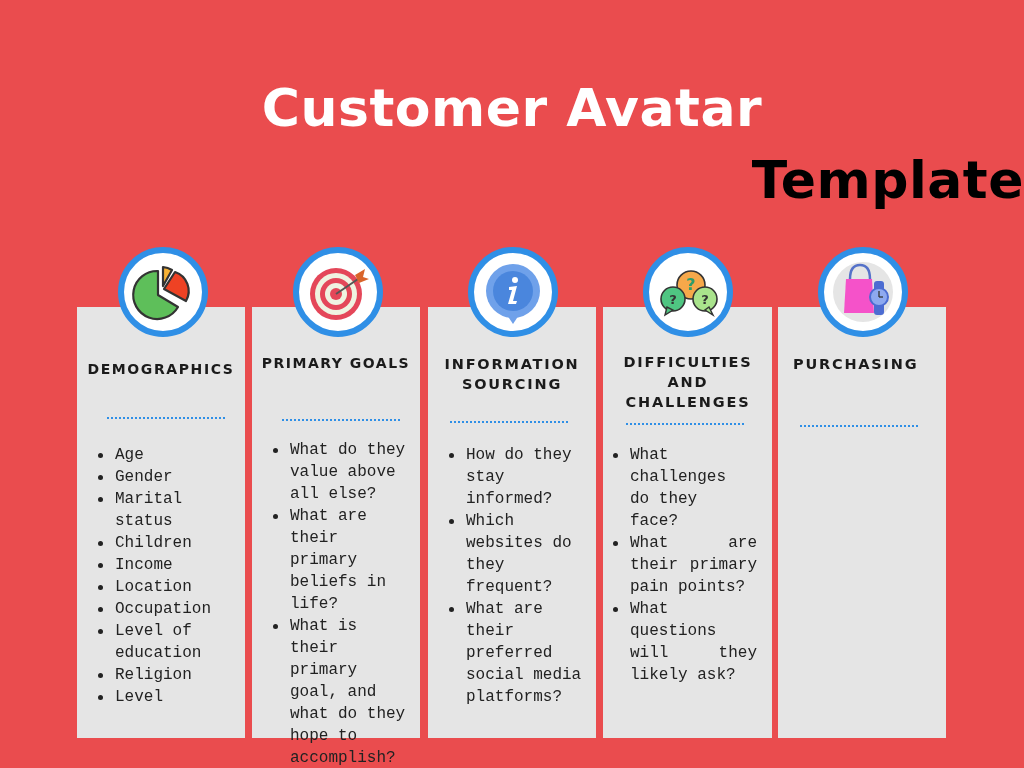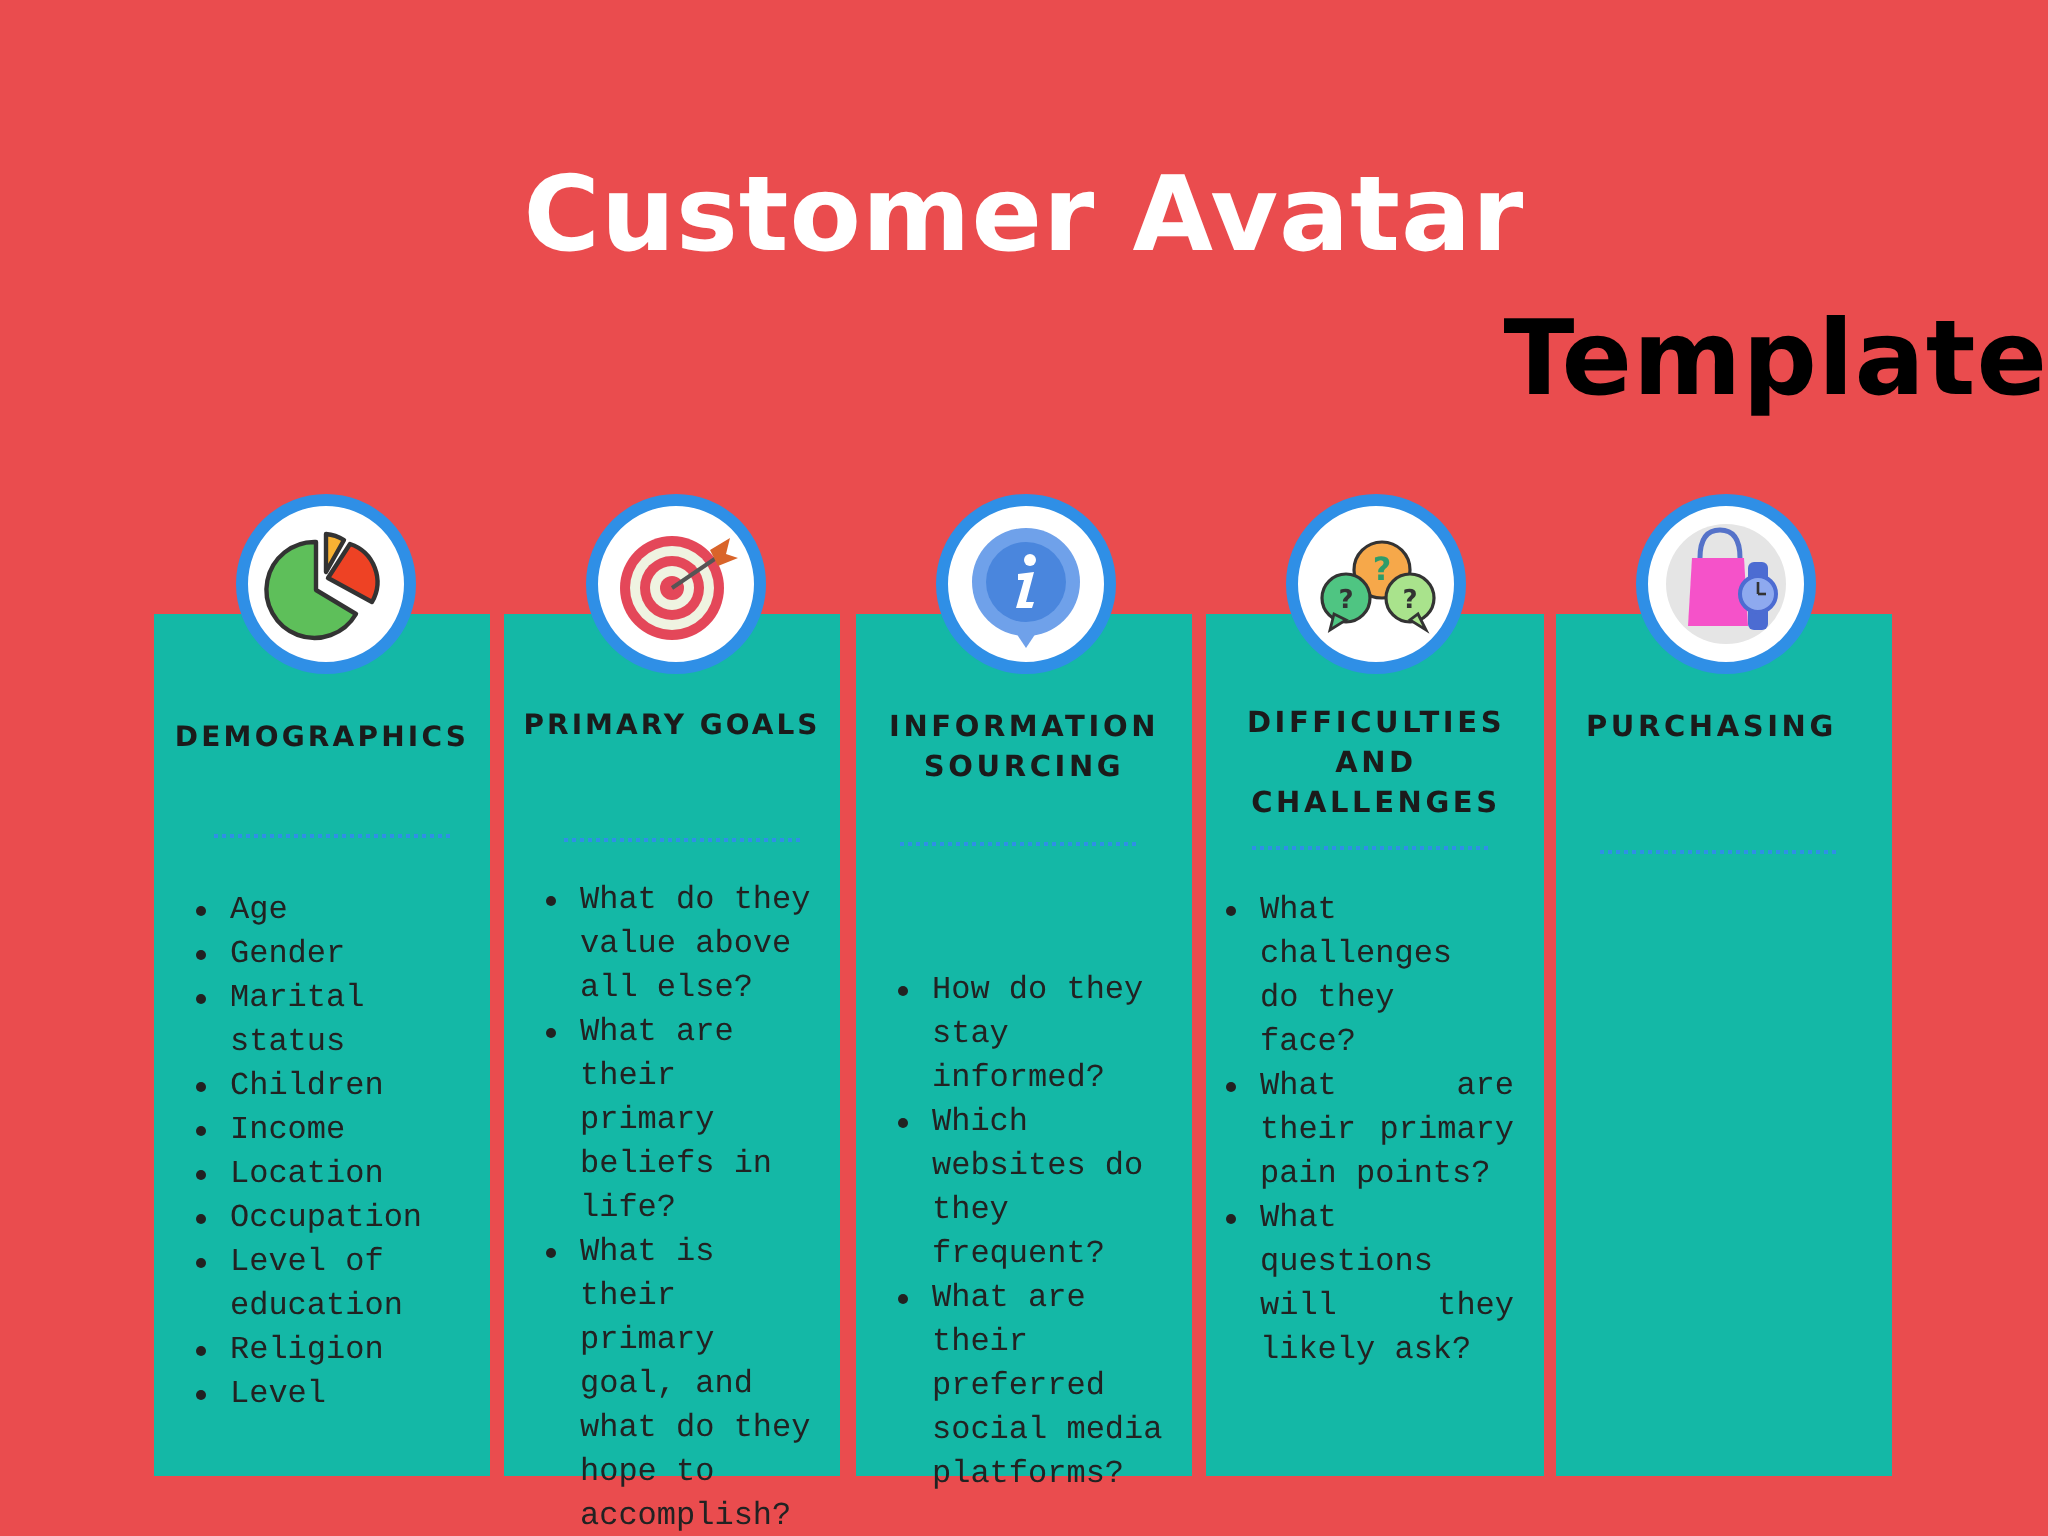--- a/index.html
+++ b/index.html
@@ -1,19 +1,19 @@
 <!DOCTYPE html>
 <html><head>
 <meta charset="utf-8">
 <style>
   html,body{margin:0;padding:0;}
   body{width:1024px;height:768px;background:#ea4c4e;position:relative;overflow:hidden;font-family:"DejaVu Sans","Liberation Sans",sans-serif;}
   .title1{position:absolute;left:0;width:1024px;top:78px;text-align:center;color:#ffffff;font-weight:bold;font-size:52px;letter-spacing:0.5px;font-family:"DejaVu Sans",sans-serif;}
   .title2{position:absolute;left:0;width:1024px;top:150px;text-align:right;color:#000000;font-weight:bold;font-size:52px;letter-spacing:0.5px;font-family:"DejaVu Sans",sans-serif;}
-  .card{position:absolute;top:307px;height:431px;width:168px;background:#14b8a6;}
+  .card{position:absolute;top:307px;height:431px;width:168px;background:#e5e5e5;}
   .icon-circle{position:absolute;width:78px;height:78px;border-radius:50%;background:#fff;border:6px solid #2f8fe6;top:247px;}
   .icon-circle svg{position:absolute;left:4px;top:4px;width:70px;height:70px;}
   .heading{position:absolute;left:0;width:100%;text-align:center;font-weight:bold;font-size:14.5px;letter-spacing:1.8px;color:#1b1b1b;line-height:20px;font-family:"DejaVu Sans",sans-serif;}
   .dots{position:absolute;width:118px;height:0;border-top:2px dotted #2f8fe6;}
   ul{position:absolute;margin:0;padding:0 0 0 38px;list-style:none;font-size:16px;line-height:22px;color:#222;font-family:Liberation Mono, monospace;font-weight:300;}
   ul li{position:relative;}
   ul li::before{content:"";position:absolute;left:-17px;top:9px;width:5px;height:5px;border-radius:50%;background:#222;}
   ul.j li{text-align:justify;text-align-last:left;}
   ul.small{font-size:15px;line-height:20px;}
   ul.small li::before{top:8px;}
@@ -47,21 +47,21 @@
   <ul style="top:132px;width:118px;">
     <li>What do they value above all else?</li>
     <li>What are their primary beliefs in life?</li>
     <li>What is their primary goal, and what do they hope to accomplish?</li>
   </ul>
 </div>
 
 <div class="card" style="left:428px;">
   <div class="heading" style="top:47px;width:150px;left:9px;">INFORMATION SOURCING</div>
   <div class="dots" style="left:22px;top:114px;"></div>
-  <ul style="top:137px;width:126px;margin-top:40px;">
+  <ul style="top:137px;width:126px;">
     <li>How do they stay informed?</li>
     <li>Which websites do they frequent?</li>
     <li>What are their preferred social media platforms?</li>
   </ul>
 </div>
 
 <div class="card" style="left:603px;width:169px;">
   <div class="heading" style="top:45px;width:130px;left:20px;">DIFFICULTIES AND CHALLENGES</div>
   <div class="dots" style="left:23px;top:116px;"></div>
   <ul class="j" style="top:137px;width:127px;padding-left:27px;">

